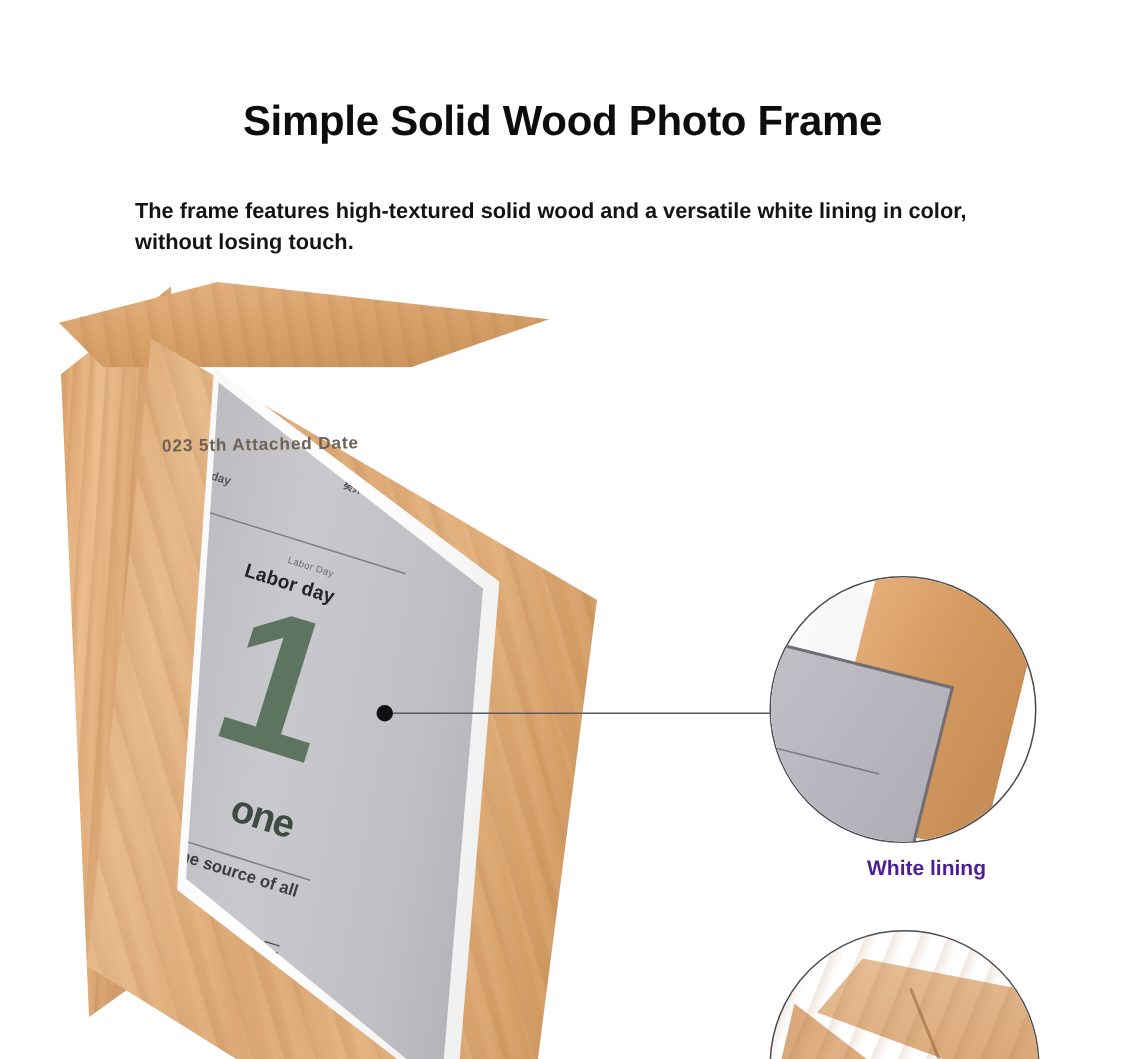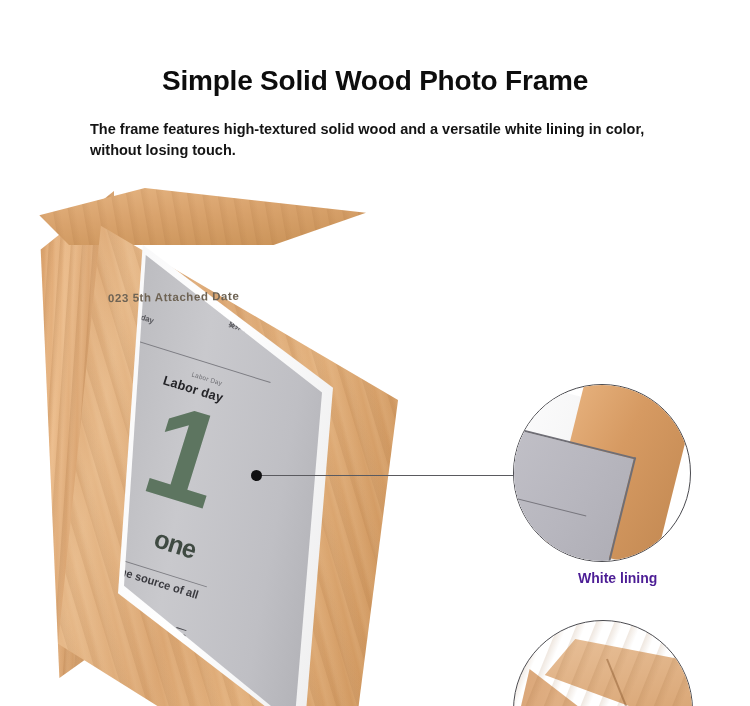--- a/index.html
+++ b/index.html
@@ -26,21 +26,21 @@
   #page-title {
     margin: 0;
     padding-top: 66px;
     font-size: 28px;
     font-weight: bold;
     letter-spacing: -0.2px;
     color: #0d0d0d;
     line-height: 1.1;
   }
   #page-subtitle {
-    margin: 4px auto;
+    margin: 16px auto;
     padding-top: 18px;
     width: 580px;
     font-size: 14.5px;
     font-weight: bold;
     line-height: 1.45;
     color: #141414;
     text-align: left;
     padding-left: 10px;
   }
 

